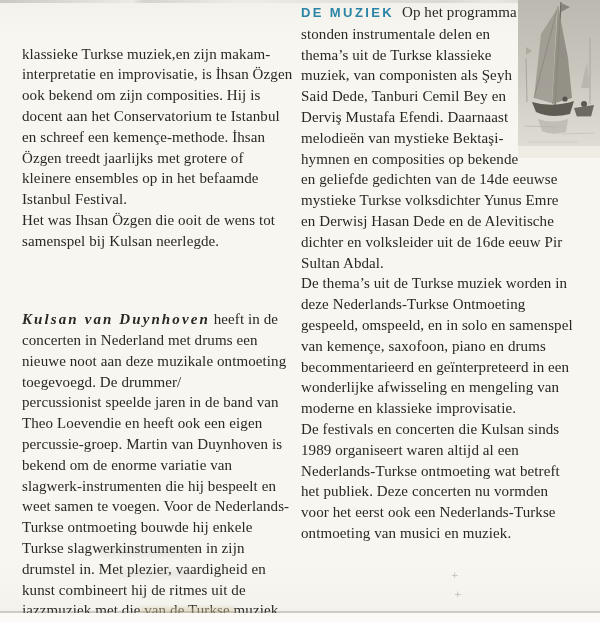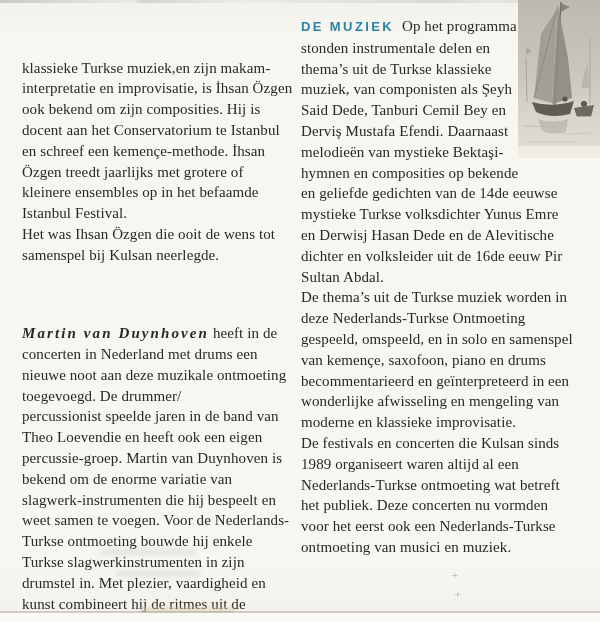--- a/index.html
+++ b/index.html
@@ -22,21 +22,21 @@
   .edge-bottom {
     position: absolute; left: 0; top: 611px; width: 600px; height: 2px;
     background: rgba(125,120,108,.30);
   }
   .below-edge {
     position: absolute; left: 0; top: 613px; width: 600px; height: 9px;
     background: #fbfaf6;
   }
   .col {
     position: absolute;
-    top: 16px;
+    top: 2px;
     white-space: pre;
     font-size: 15px;
     line-height: 20.8px;
     letter-spacing: 0.1px;
   }
   .col-left  { left: 22px;  width: 272px; }
   .col-right { left: 301px; width: 264px; }
   .para2 { margin-top: 16px; }
   .lead-name {
     font-weight: bold;
@@ -81,21 +81,21 @@
     <div class="para">klassieke Turkse muziek,en zijn makam-
 interpretatie en improvisatie, is İhsan Özgen
 ook bekend om zijn composities. Hij is
 docent aan het Conservatorium te Istanbul
 en schreef een kemençe-methode. İhsan
 Özgen treedt jaarlijks met grotere of
 kleinere ensembles op in het befaamde
 Istanbul Festival.
 Het was Ihsan Özgen die ooit de wens tot
 samenspel bij Kulsan neerlegde.</div>
-    <div class="para para2"><span class="lead-name">Martin van Duynhoven</span><span> heeft in de
+    <div class="para para2"><span class="lead-name">Kulsan van Duynhoven</span><span> heeft in de
 concerten in Nederland met drums een
 nieuwe noot aan deze muzikale ontmoeting
 toegevoegd. De drummer/
 percussionist speelde jaren in de band van
 Theo Loevendie en heeft ook een eigen
 percussie-groep. Martin van Duynhoven is
 bekend om de enorme variatie van
 slagwerk-instrumenten die hij bespeelt en
 weet samen te voegen. Voor de Nederlands-
 Turkse ontmoeting bouwde hij enkele

